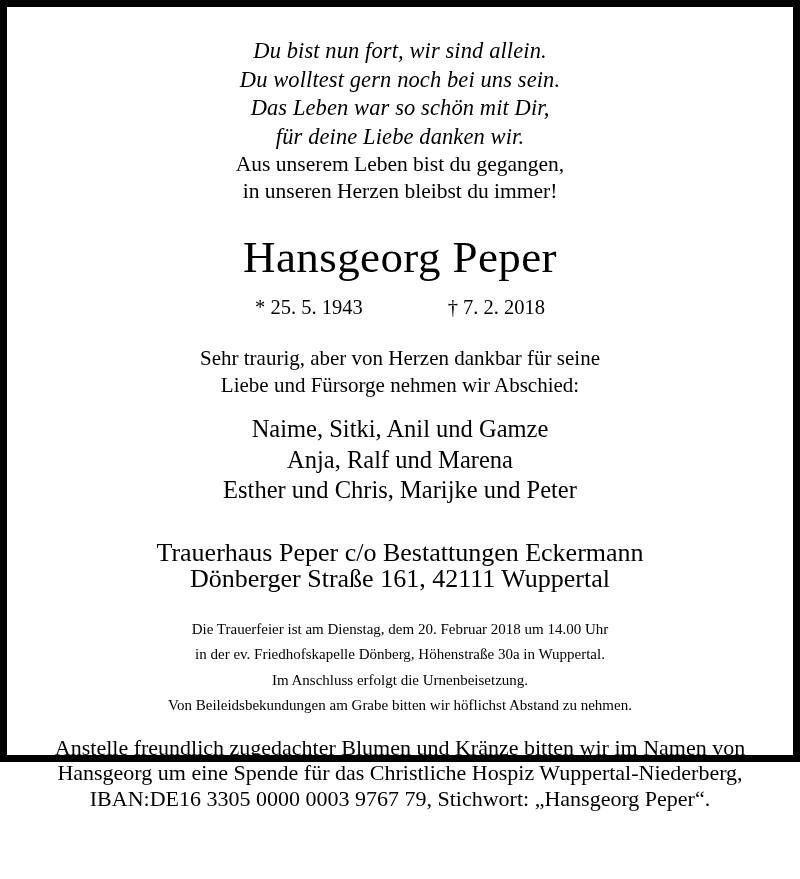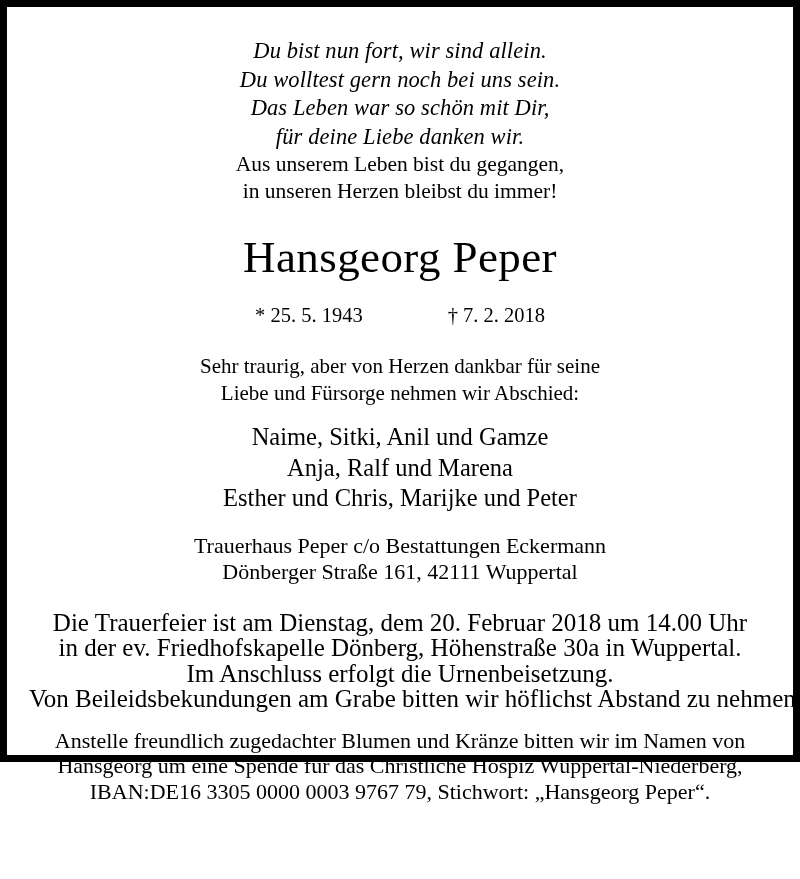--- a/index.html
+++ b/index.html
@@ -56,21 +56,21 @@
     line-height: 52px;
     letter-spacing: 0.4px;
     margin-top: 26px;
     white-space: pre;
   }
 
   
   .life-dates {
     font-size: 20.5px;
     line-height: 24px;
-    margin-top: 20px;
+    margin-top: 12px;
     display: flex;
     justify-content: center;
     gap: 85px;
   }
   .life-dates .date-item { white-space: pre; }
 
   
   .dedication {
     font-size: 21px;
     line-height: 26.5px;
@@ -79,28 +79,28 @@
 
   
   .mourners {
     font-size: 24.5px;
     line-height: 30.5px;
     margin-top: 16px;
   }
 
   
   .mourning-house {
-    font-size: 22px;
+    font-size: 26px;
     line-height: 26px;
-    margin-top: 19px;
+    margin-top: 34px;
   }
 
   
   .ceremony {
-    font-size: 25px;
+    font-size: 15px;
     line-height: 25.5px;
     margin-top: 25px;
   }
 
   
   .donation {
     font-size: 22px;
     line-height: 25.5px;
     margin-top: 16px;
   }

